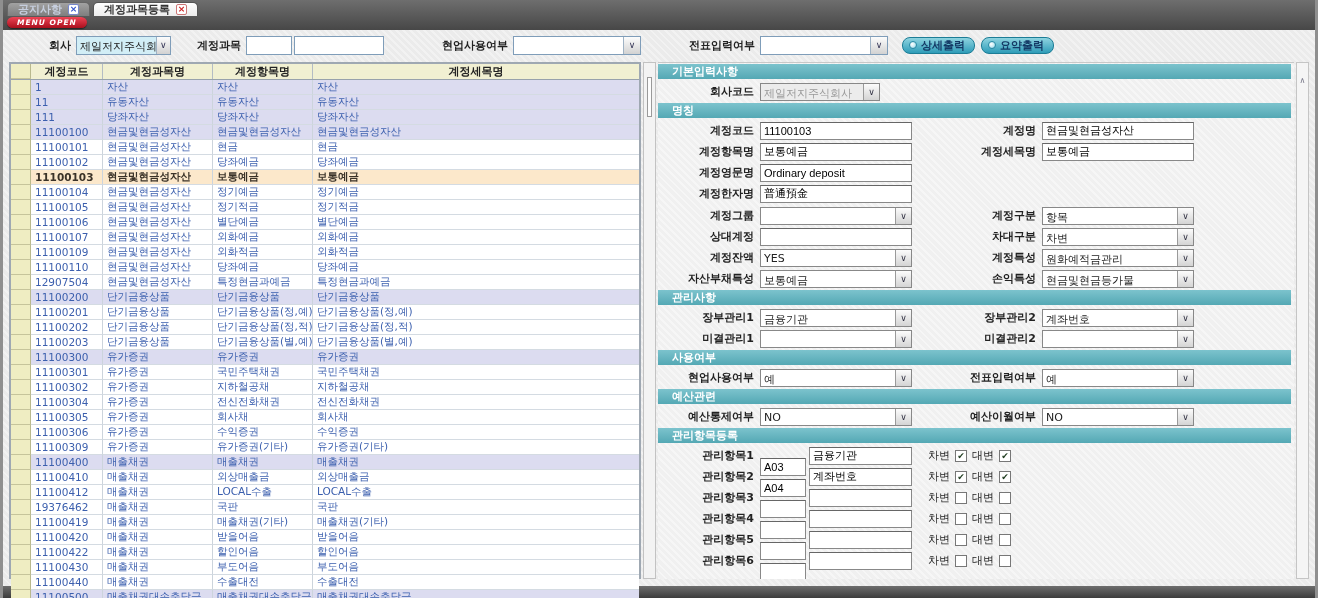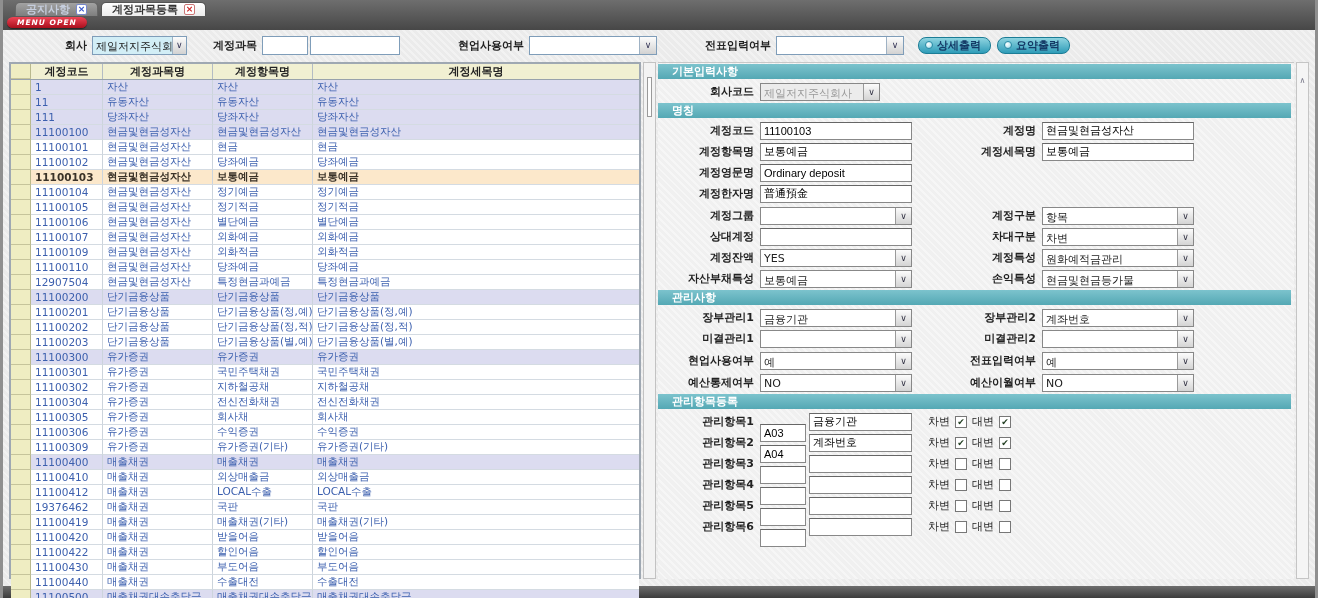--- a/index.html
+++ b/index.html
@@ -3,39 +3,39 @@
 <meta charset="utf-8">
 <style>
   * { margin:0; padding:0; box-sizing:border-box; }
   html,body { width:1318px; height:598px; overflow:hidden;
     font-family:"DejaVu Sans","Liberation Sans",sans-serif; }
   .app { width:1318px; height:598px; background:#d7d7d7;
     border-left:3px solid #8f8f8f; border-right:3px solid #8f8f8f; position:relative; }
 
   
   .header { height:30px; background:linear-gradient(#6e6e6e,#474747); position:relative; }
-  .tabbar { position:absolute; top:2px; left:12px; display:flex; gap:3px; height:14px;justify-content:space-between; }
+  .tabbar { position:absolute; top:2px; left:4px; display:flex; gap:3px; height:14px;justify-content:space-between; }
   .tab { display:flex; align-items:center; gap:6px; padding:0 10px; height:14px;
     border-radius:5px 5px 0 0; font-size:11px; font-weight:bold; cursor:pointer; }
   .tab.inactive { background:linear-gradient(#a2a2a2,#7e7e7e); color:#c6cede; border:1px solid #666; border-bottom:none; }
   .tab.active { background:linear-gradient(#ffffff,#ececec); color:#333; border:1px solid #555; border-bottom:none; }
   .closebox { width:11px; height:11px; background:#fff; border:1px solid #8899bb; border-radius:2px;
     font-size:9px; line-height:9px; text-align:center; font-weight:bold; }
   .closebox.blue { color:#3355cc; border-color:#7788cc; }
   .closebox.red  { color:#cc2222; border-color:#cc7777; }
   .menuopen { position:absolute; top:17px; left:4px; height:11px; padding:0 10px;
     background:linear-gradient(#ee4455,#aa0f1d); border-radius:6px/50%;
     color:#fff; font-size:7.5px; font-weight:bold; font-style:italic; letter-spacing:1px;
     line-height:11px; box-shadow:0 1px 1px rgba(0,0,0,.5); cursor:pointer; }
 
   
   .content { height:556px; background:#ebebeb;
     background-image:repeating-linear-gradient(45deg, rgba(255,255,255,.35) 0 2px, rgba(0,0,0,0) 2px 5px); }
 
-  .toolbar { height:30px; display:flex; align-items:center; padding-left:62px; font-size:11px; color:#222; }
+  .toolbar { height:30px; display:flex; align-items:center; padding-left:46px; font-size:11px; color:#222; }
   .toolbar label { font-weight:bold; margin-right:5px; }
   .tsel { display:flex; height:19px; border:1px solid #7f9db9; background:#fff; }
   .tsel .val { padding:2px 3px; font-size:11px; white-space:nowrap; overflow:hidden; }
   .tsel .arr { width:17px; background:linear-gradient(#fcfcfc,#d2d2d2); border-left:1px solid #9fb2c4;
     font-size:9px; color:#335; display:flex; align-items:center; justify-content:center; }
   .tsel.cyan { background:#d2eef6; }
   .tsel.cyan .val { background:#d2eef6; }
   .txt { height:19px; border:1px solid #7f9db9; background:#fff; font-size:11px; padding:0 3px; }
   .btn { height:17px; margin-left:6px; padding:0 9px 0 6px; display:flex; align-items:center; gap:4px;
     background:linear-gradient(#8fd4e0,#2e9cb8); border:1px solid #1c7d96; border-radius:8px;
@@ -548,38 +548,40 @@
               <div class="pfield f2">
                 <span class="plabel">미결관리2</span>
                 <div class="sel">
                   <span class="selval"></span>
                   <span class="selarr">∨</span>
                 </div>
               </div>
             </div>
           </div>
           <div class="psec">
+            <div class="ptitle">사용여부</div>
             <div class="prow">
               <div class="pfield">
                 <span class="plabel">현업사용여부</span>
                 <div class="sel">
                   <span class="selval">예</span>
                   <span class="selarr">∨</span>
                 </div>
               </div>
               <div class="pfield f2">
                 <span class="plabel">전표입력여부</span>
                 <div class="sel">
                   <span class="selval">예</span>
                   <span class="selarr">∨</span>
                 </div>
               </div>
             </div>
           </div>
           <div class="psec">
+            <div class="ptitle">예산관련</div>
             <div class="prow">
               <div class="pfield">
                 <span class="plabel">예산통제여부</span>
                 <div class="sel">
                   <span class="selval">NO</span>
                   <span class="selarr">∨</span>
                 </div>
               </div>
               <div class="pfield f2">
                 <span class="plabel">예산이월여부</span>

